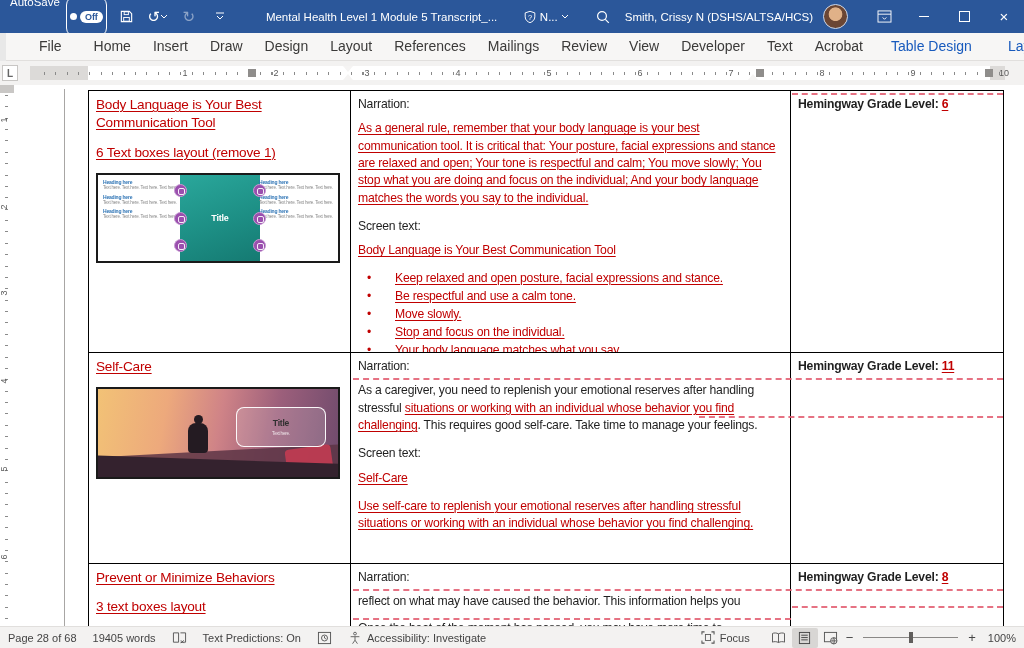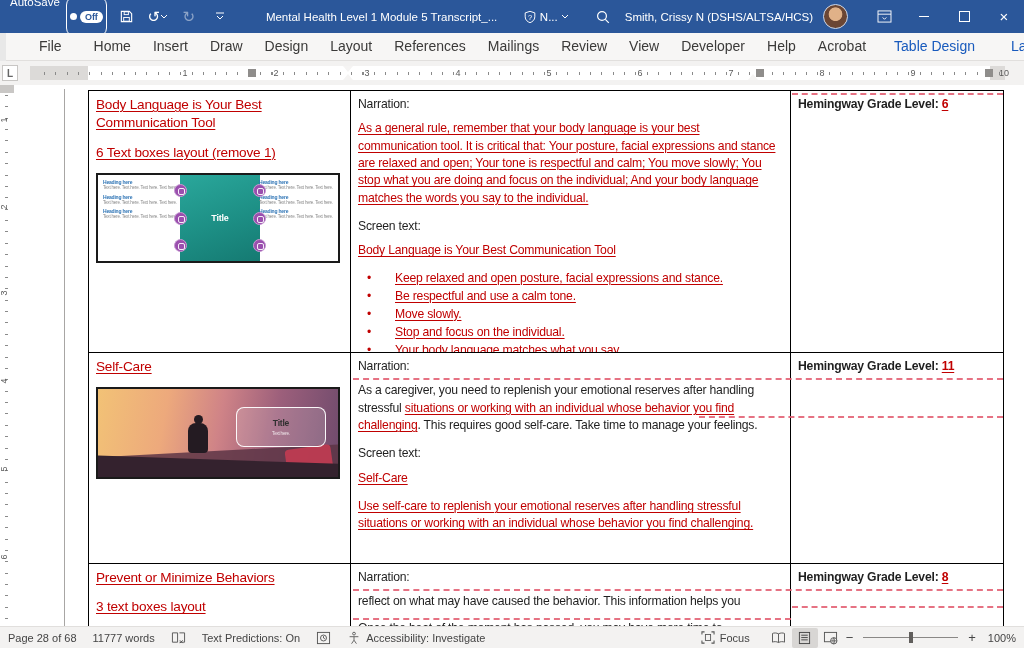--- a/index.html
+++ b/index.html
@@ -196,21 +196,21 @@
   <span class="rtab" style="margin-left:10px">Home</span>
   <span class="rtab">Insert</span>
   <span class="rtab">Draw</span>
   <span class="rtab">Design</span>
   <span class="rtab">Layout</span>
   <span class="rtab">References</span>
   <span class="rtab">Mailings</span>
   <span class="rtab">Review</span>
   <span class="rtab">View</span>
   <span class="rtab">Developer</span>
-  <span class="rtab">Help</span>
+  <span class="rtab">Text</span>
   <span class="rtab">Acrobat</span>
   <span class="rtab ctx" style="margin-left:6px">Table Design</span>
   <span class="rtab ctx" style="margin-left:14px">Layout</span>
   <div class="ribbon-right">
     <div class="rbtn">
       <svg width="15" height="13" viewBox="0 0 16 14">
           <path d="M1.5 1.5h13v8h-7l-3 3v-3h-3z" fill="none" stroke="#185abd" stroke-width="1.2"></path>
         </svg>
     </div>
     <div class="rbtn">
@@ -366,21 +366,21 @@
     <div class="dash" style="top:287px;left:264px;width:650px"></div>
     <div class="dash" style="top:325px;left:610px;width:304px"></div>
     <div class="dash" style="top:498px;left:264px;width:650px"></div>
     <div class="dash" style="top:515px;left:703px;width:211px"></div>
     <div class="dash" style="top:527px;left:264px;width:438px"></div>
   </div>
 </div>
 
 <div class="statusbar">
   <span class="sb-item">Page 28 of 68</span>
-  <span class="sb-item">11777 words</span>
+  <span class="sb-item">19405 words</span>
   <span class="sb-item">
     <svg width="15" height="14" viewBox="0 0 16 15">
         <path d="M1.5 2h5.5v10H1.5zM9 2h5.5v10H9" fill="none" stroke="#555"></path>
         <path d="M9.5 13l3-3M12.5 13l-3-3" stroke="#555"></path>
       </svg>
   </span>
   <span class="sb-item">Text Predictions: On</span>
   <span class="sb-item">
     <svg width="15" height="14" viewBox="0 0 16 15">
         <rect x="1.5" y="1.5" width="13" height="12" fill="none" stroke="#555"></rect>

